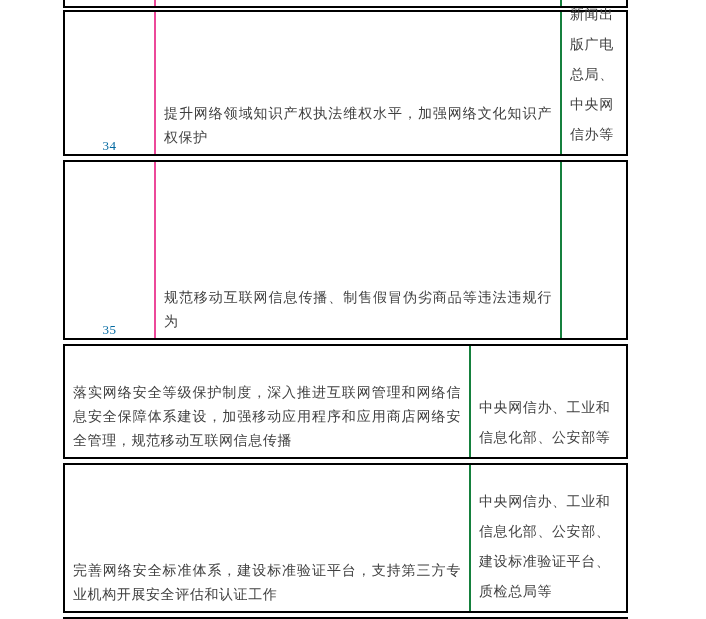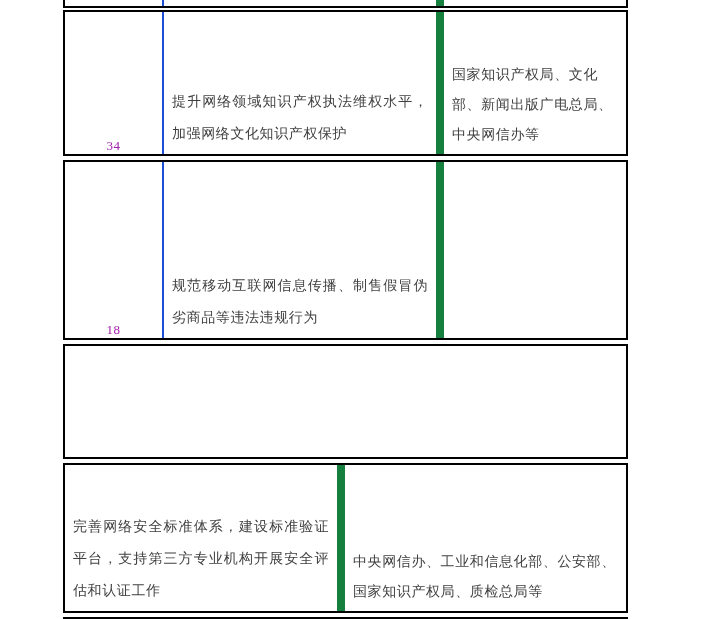--- a/index.html
+++ b/index.html
@@ -47,33 +47,33 @@
   .r36 { top: 344px; height: 115px; }
   .r37 { top: 463px; height: 150px; }
 
   .cell {
     box-sizing: border-box;
     display: flex;
     flex-direction: column;
     justify-content: flex-end;
   }
   .c1 {
-    width: 99px;
-    border-right: 2px solid #1d4ed8;
+    width: 91px;
+    border-right: 2px solid #ec4899;
     align-items: center;
     font-size: 13px;
-    color: #a21caf;
+    color: #0369a1;
     letter-spacing: 0.5px;
   }
   .c2 {
-    width: 280px;
-    border-right: 8px solid #15803d;
+    width: 406px;
+    border-right: 2px solid #15803d;
     padding: 4px 8px;
     font-size: 14px;
-    line-height: 32px;
+    line-height: 24px;
     letter-spacing: 0.6px;
     text-align: justify;
   }
   .c3 {
     flex: 1;
     padding: 4px 6px 4px 8px;
     font-size: 14px;
     line-height: 30px;
     letter-spacing: 0.6px;
   }
@@ -99,36 +99,42 @@
     <div class="cell c2">
       <span>提升网络领域知识产权执法维权水平，加强网络文化知识产权保护</span>
     </div>
     <div class="cell c3">
       <span>国家知识产权局、文化部、新闻出版广电总局、中央网信办等</span>
     </div>
   </div>
 
   <div class="trow r35">
     <div class="cell c1">
-      <span>18</span>
+      <span>35</span>
     </div>
     <div class="cell c2">
       <span>规范移动互联网信息传播、制售假冒伪劣商品等违法违规行为</span>
     </div>
   </div>
 
   <div class="trow r36">
+    <div class="cell c2">
+      <span>落实网络安全等级保护制度，深入推进互联网管理和网络信息安全保障体系建设，加强移动应用程序和应用商店网络安全管理，规范移动互联网信息传播</span>
+    </div>
+    <div class="cell c3">
+      <span>中央网信办、工业和信息化部、公安部等</span>
+    </div>
   </div>
 
   <div class="trow r37">
     <div class="cell c2">
       <span>完善网络安全标准体系，建设标准验证平台，支持第三方专业机构开展安全评估和认证工作</span>
     </div>
     <div class="cell c3">
-      <span>中央网信办、工业和信息化部、公安部、国家知识产权局、质检总局等</span>
+      <span>中央网信办、工业和信息化部、公安部、建设标准验证平台、质检总局等</span>
     </div>
   </div>
 
   <div class="trow partial-bottom">
     <div class="cell c1"></div>
     <div class="cell c2"></div>
     <div class="cell c3"></div>
   </div>
 
 </div>

